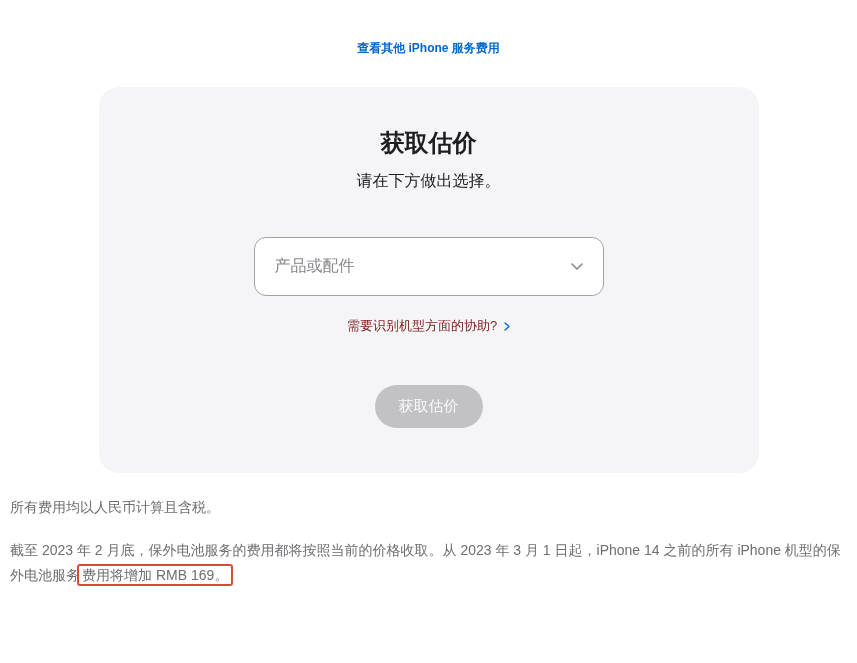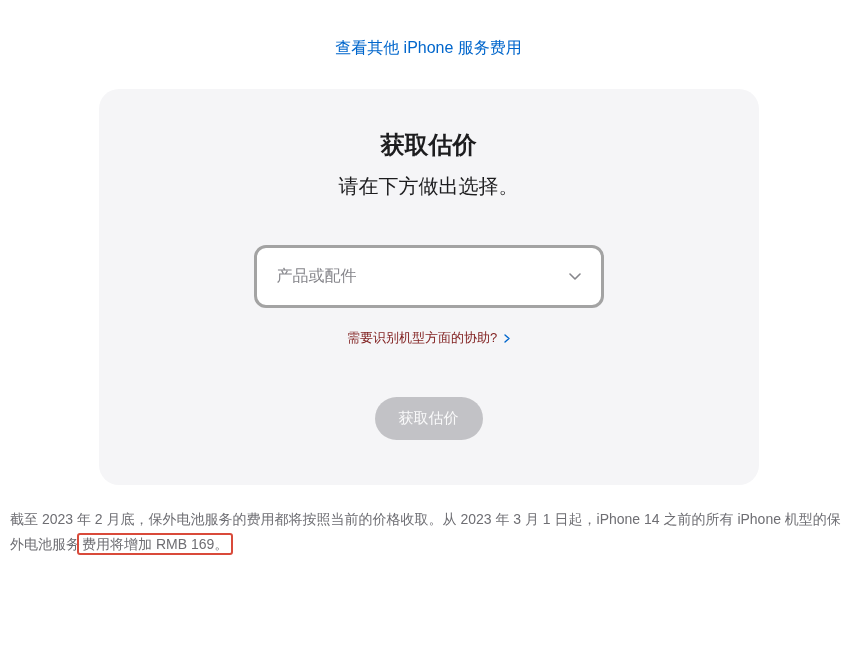--- a/index.html
+++ b/index.html
@@ -15,48 +15,48 @@
       overflow: hidden;
     }
     .top-link {
       text-align: center;
       padding-top: 38px;
       padding-bottom: 30px;
     }
     .top-link a {
       color: #0066cc;
       text-decoration: none;
-      font-size: 16px;
-      font-weight: 400;
+      font-size: 12px;
+      font-weight: 700;
     }
     .card {
       width: 660px;
       margin: 0 auto;
       background: #f5f5f7;
       border-radius: 20px;
       padding: 40px 50px 45px;
     }
     .card-title {
       text-align: center;
       font-size: 24px;
       font-weight: 600;
       color: #1d1d1f;
       margin-bottom: 12px;
     }
     .card-subtitle {
       text-align: center;
-      font-size: 20px;
+      font-size: 16px;
       color: #1d1d1f;
       margin-bottom: 45px;
     }
     .select-box {
       width: 350px;
       margin: 0 auto 20px;
       background: #fff;
-      border: 3px solid #a3a3a3;
+      border: 1px solid #a3a3a3;
       border-radius: 12px;
       padding: 18px 20px;
       display: flex;
       justify-content: space-between;
       align-items: center;
       cursor: pointer;
     }
     .select-box .placeholder {
       color: #86868b;
       font-size: 16px;
@@ -142,16 +142,17 @@
             <path d="M1 1 L5 4.5 L1 8" stroke="#0066cc" stroke-width="1.4" fill="none" stroke-linecap="round" stroke-linejoin="round"></path>
           </svg>
       </span>
     </a>
   </div>
 
   <button class="submit-btn">获取估价</button>
 </div>
 
 <div class="footer-text">
+  <p>所有费用均以人民币计算且含税。</p>
   <p>
     <span>截至 2023 年 2 月底，保外电池服务的费用都将按照当前的价格收取。从 2023 年 3 月 1 日起，iPhone 14 之前的所有 iPhone 机型的保外电池服务</span><span class="highlight-box">费用将增加 RMB 169。</span>
   </p>
 </div>
 
 </body></html>

